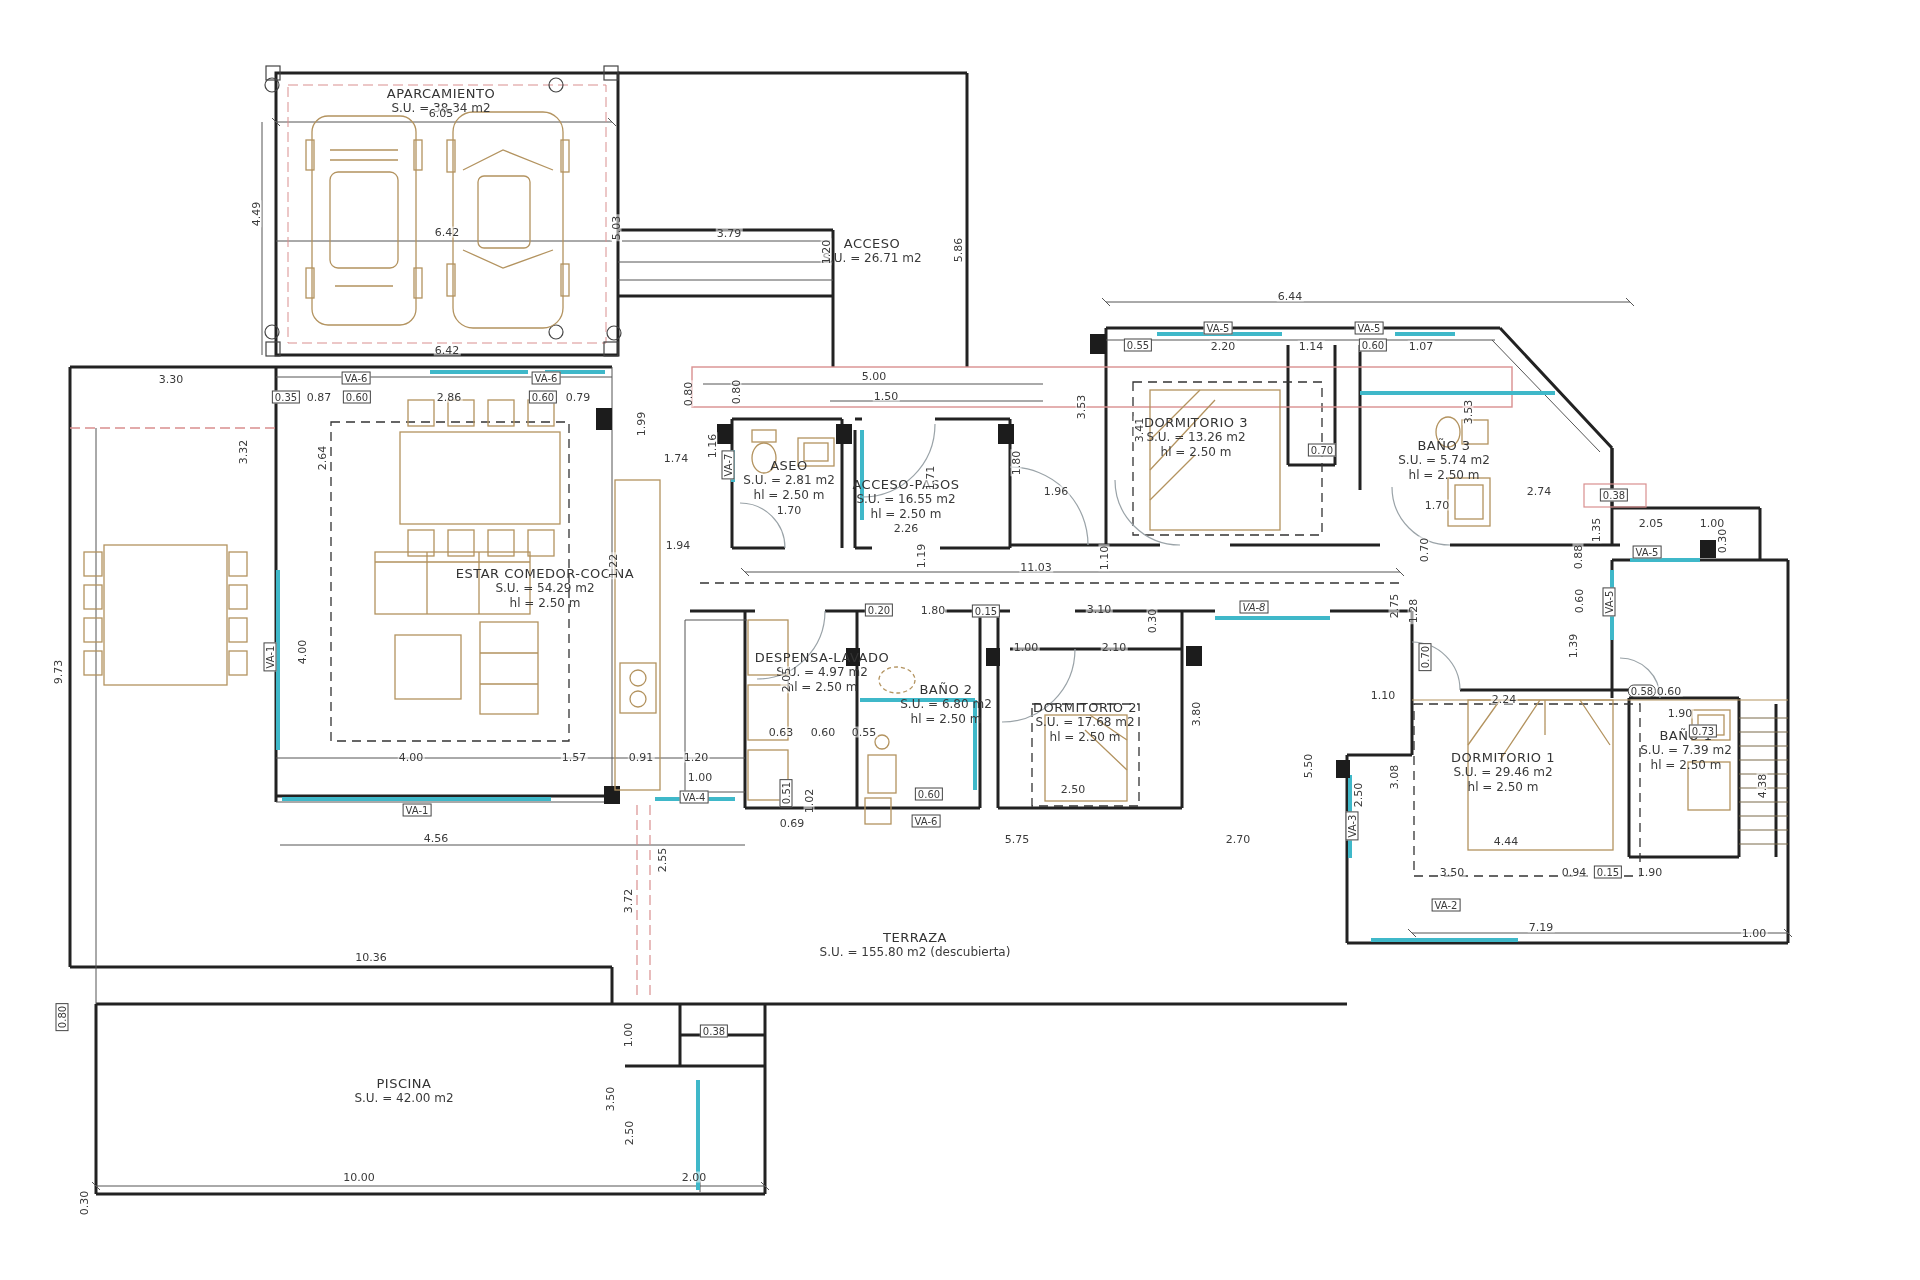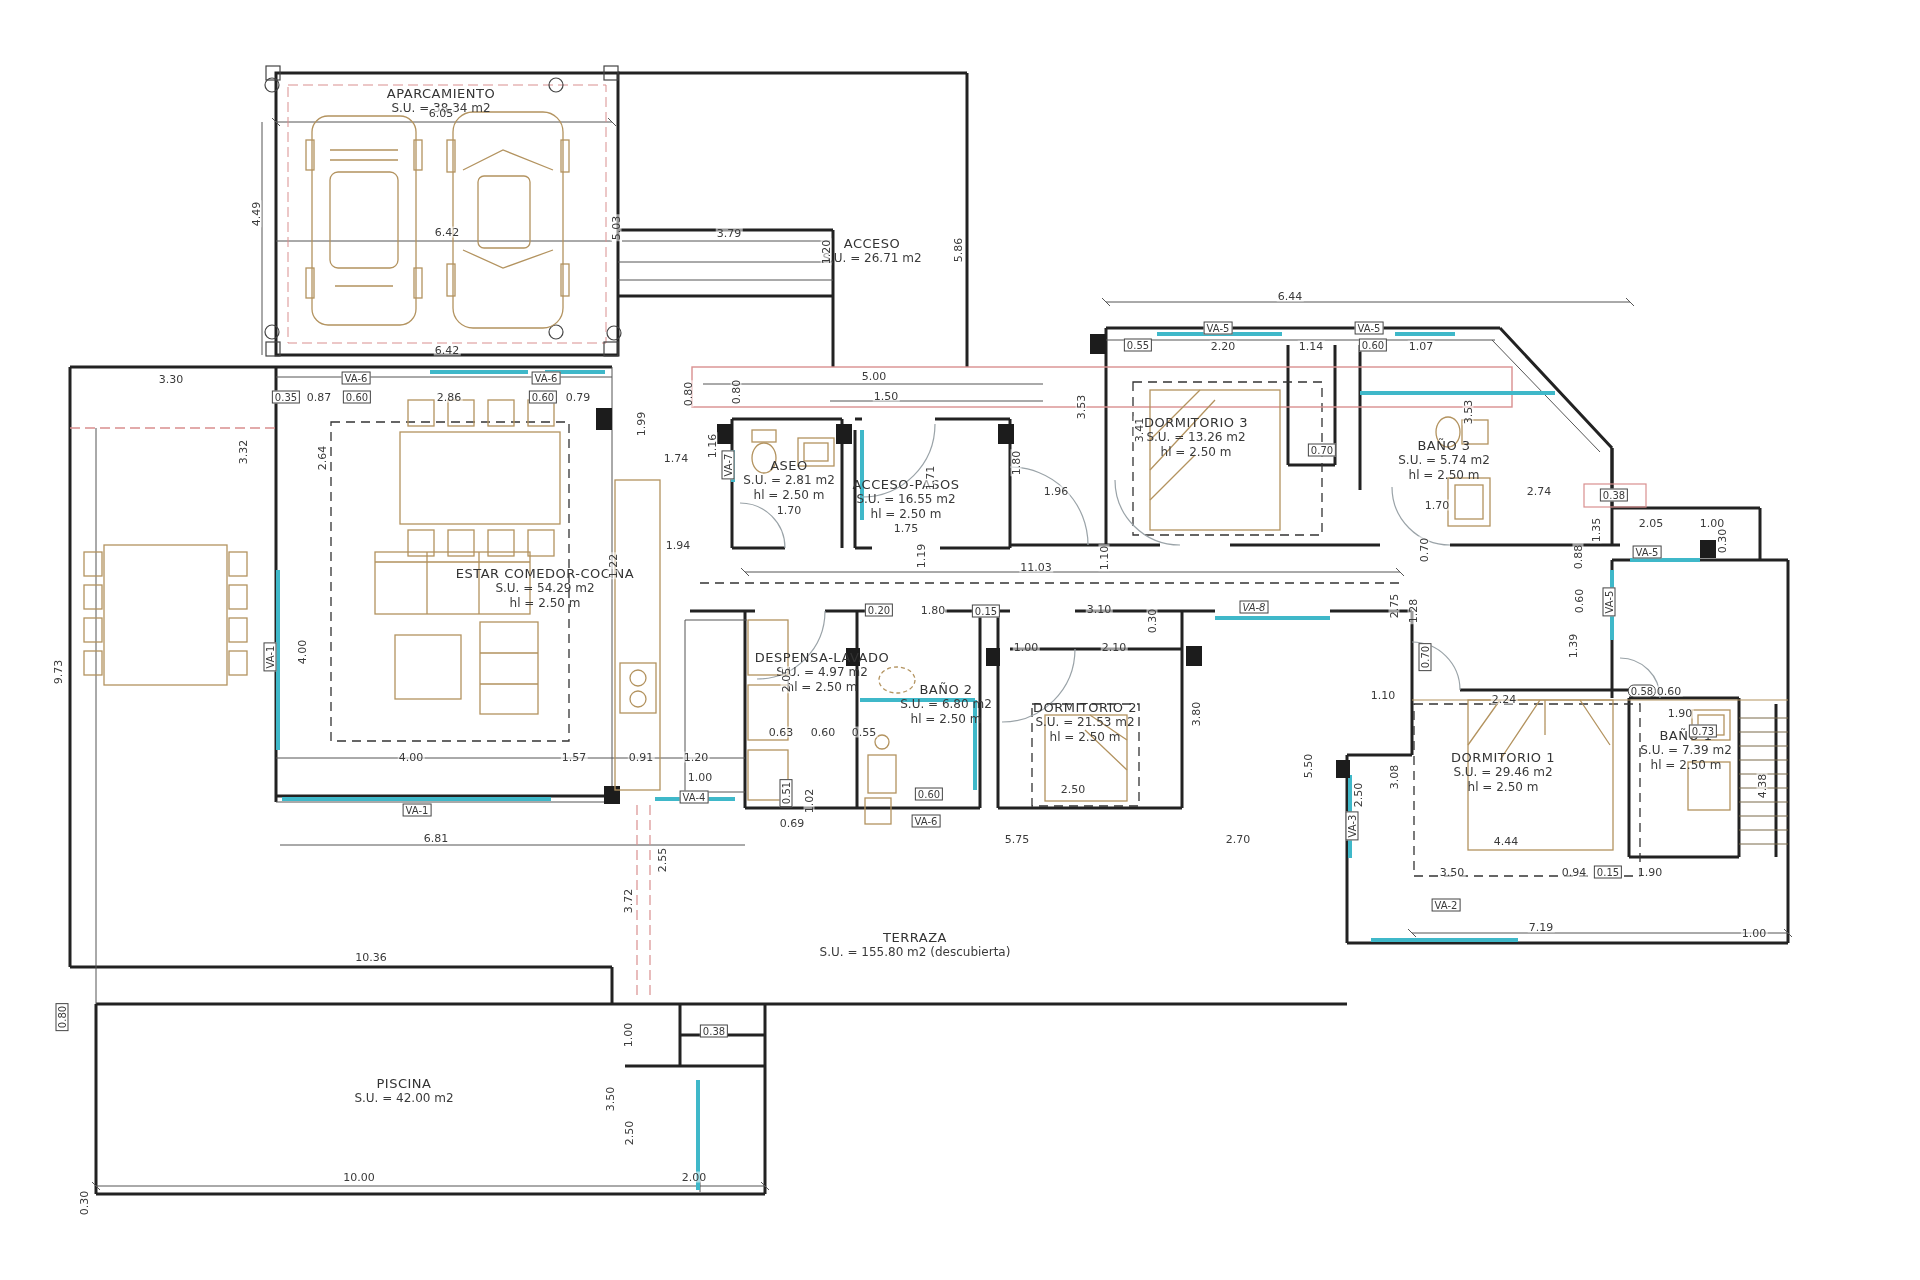--- a/index.html
+++ b/index.html
@@ -293,21 +293,21 @@
         <span class="ln">S.U. = 4.97 m2</span>
         <span class="ln">hl = 2.50 m</span>
       </div>
       <div class="room-label" style="left: 946px; top: 682px;">
         <span class="rm">BAÑO 2</span>
         <span class="ln">S.U. = 6.80 m2</span>
         <span class="ln">hl = 2.50 m</span>
       </div>
       <div class="room-label" style="left: 1085px; top: 700px;">
         <span class="rm">DORMITORIO 2</span>
-        <span class="ln">S.U. = 21.53 m2</span>
+        <span class="ln">S.U. = 17.68 m2</span>
         <span class="ln">hl = 2.50 m</span>
       </div>
       <div class="room-label" style="left: 1503px; top: 750px;">
         <span class="rm">DORMITORIO 1</span>
         <span class="ln">S.U. = 29.46 m2</span>
         <span class="ln">hl = 2.50 m</span>
       </div>
       <div class="room-label" style="left: 1686px; top: 728px;">
         <span class="rm">BAÑO 1</span>
         <span class="ln">S.U. = 7.39 m2</span>
@@ -346,30 +346,30 @@
       <span class="dim r" style="left: 58px; top: 672px;">9.73</span>
       <span class="dim rb" style="left: 270px; top: 657px;">VA-1</span>
       <span class="dim r" style="left: 302px; top: 652px;">4.00</span>
       <span class="dim" style="left: 411px; top: 757px;">4.00</span>
       <span class="dim" style="left: 574px; top: 757px;">1.57</span>
       <span class="dim" style="left: 641px; top: 757px;">0.91</span>
       <span class="dim" style="left: 696px; top: 757px;">1.20</span>
       <span class="dim" style="left: 700px; top: 777px;">1.00</span>
       <span class="dim b" style="left: 694px; top: 797px;">VA-4</span>
       <span class="dim b" style="left: 417px; top: 810px;">VA-1</span>
-      <span class="dim" style="left: 436px; top: 838px;">6.81</span>
+      <span class="dim" style="left: 436px; top: 838px;">4.56</span>
       <span class="dim" style="left: 678px; top: 545px;">1.94</span>
       <span class="dim r" style="left: 613px; top: 566px;">1.22</span>
       <span class="dim" style="left: 676px; top: 458px;">1.74</span>
       <span class="dim r" style="left: 712px; top: 446px;">1.16</span>
       <span class="dim r" style="left: 641px; top: 424px;">1.99</span>
       <span class="dim r" style="left: 736px; top: 392px;">0.80</span>
       <span class="dim rb" style="left: 728px; top: 465px;">VA-7</span>
       <span class="dim" style="left: 789px; top: 510px;">1.70</span>
-      <span class="dim" style="left: 906px; top: 528px;">1.75</span>
+      <span class="dim" style="left: 906px; top: 528px;">2.26</span>
       <span class="dim r" style="left: 930px; top: 478px;">1.71</span>
       <span class="dim r" style="left: 786px; top: 680px;">2.05</span>
       <span class="dim" style="left: 1036px; top: 567px;">11.03</span>
       <span class="dim r" style="left: 921px; top: 556px;">1.19</span>
       <span class="dim r" style="left: 1104px; top: 558px;">1.10</span>
       <span class="dim r" style="left: 1016px; top: 463px;">1.80</span>
       <span class="dim" style="left: 1056px; top: 491px;">1.96</span>
       <span class="dim" style="left: 1290px; top: 296px;">6.44</span>
       <span class="dim b" style="left: 1218px; top: 328px;">VA-5</span>
       <span class="dim b" style="left: 1138px; top: 345px;">0.55</span>

